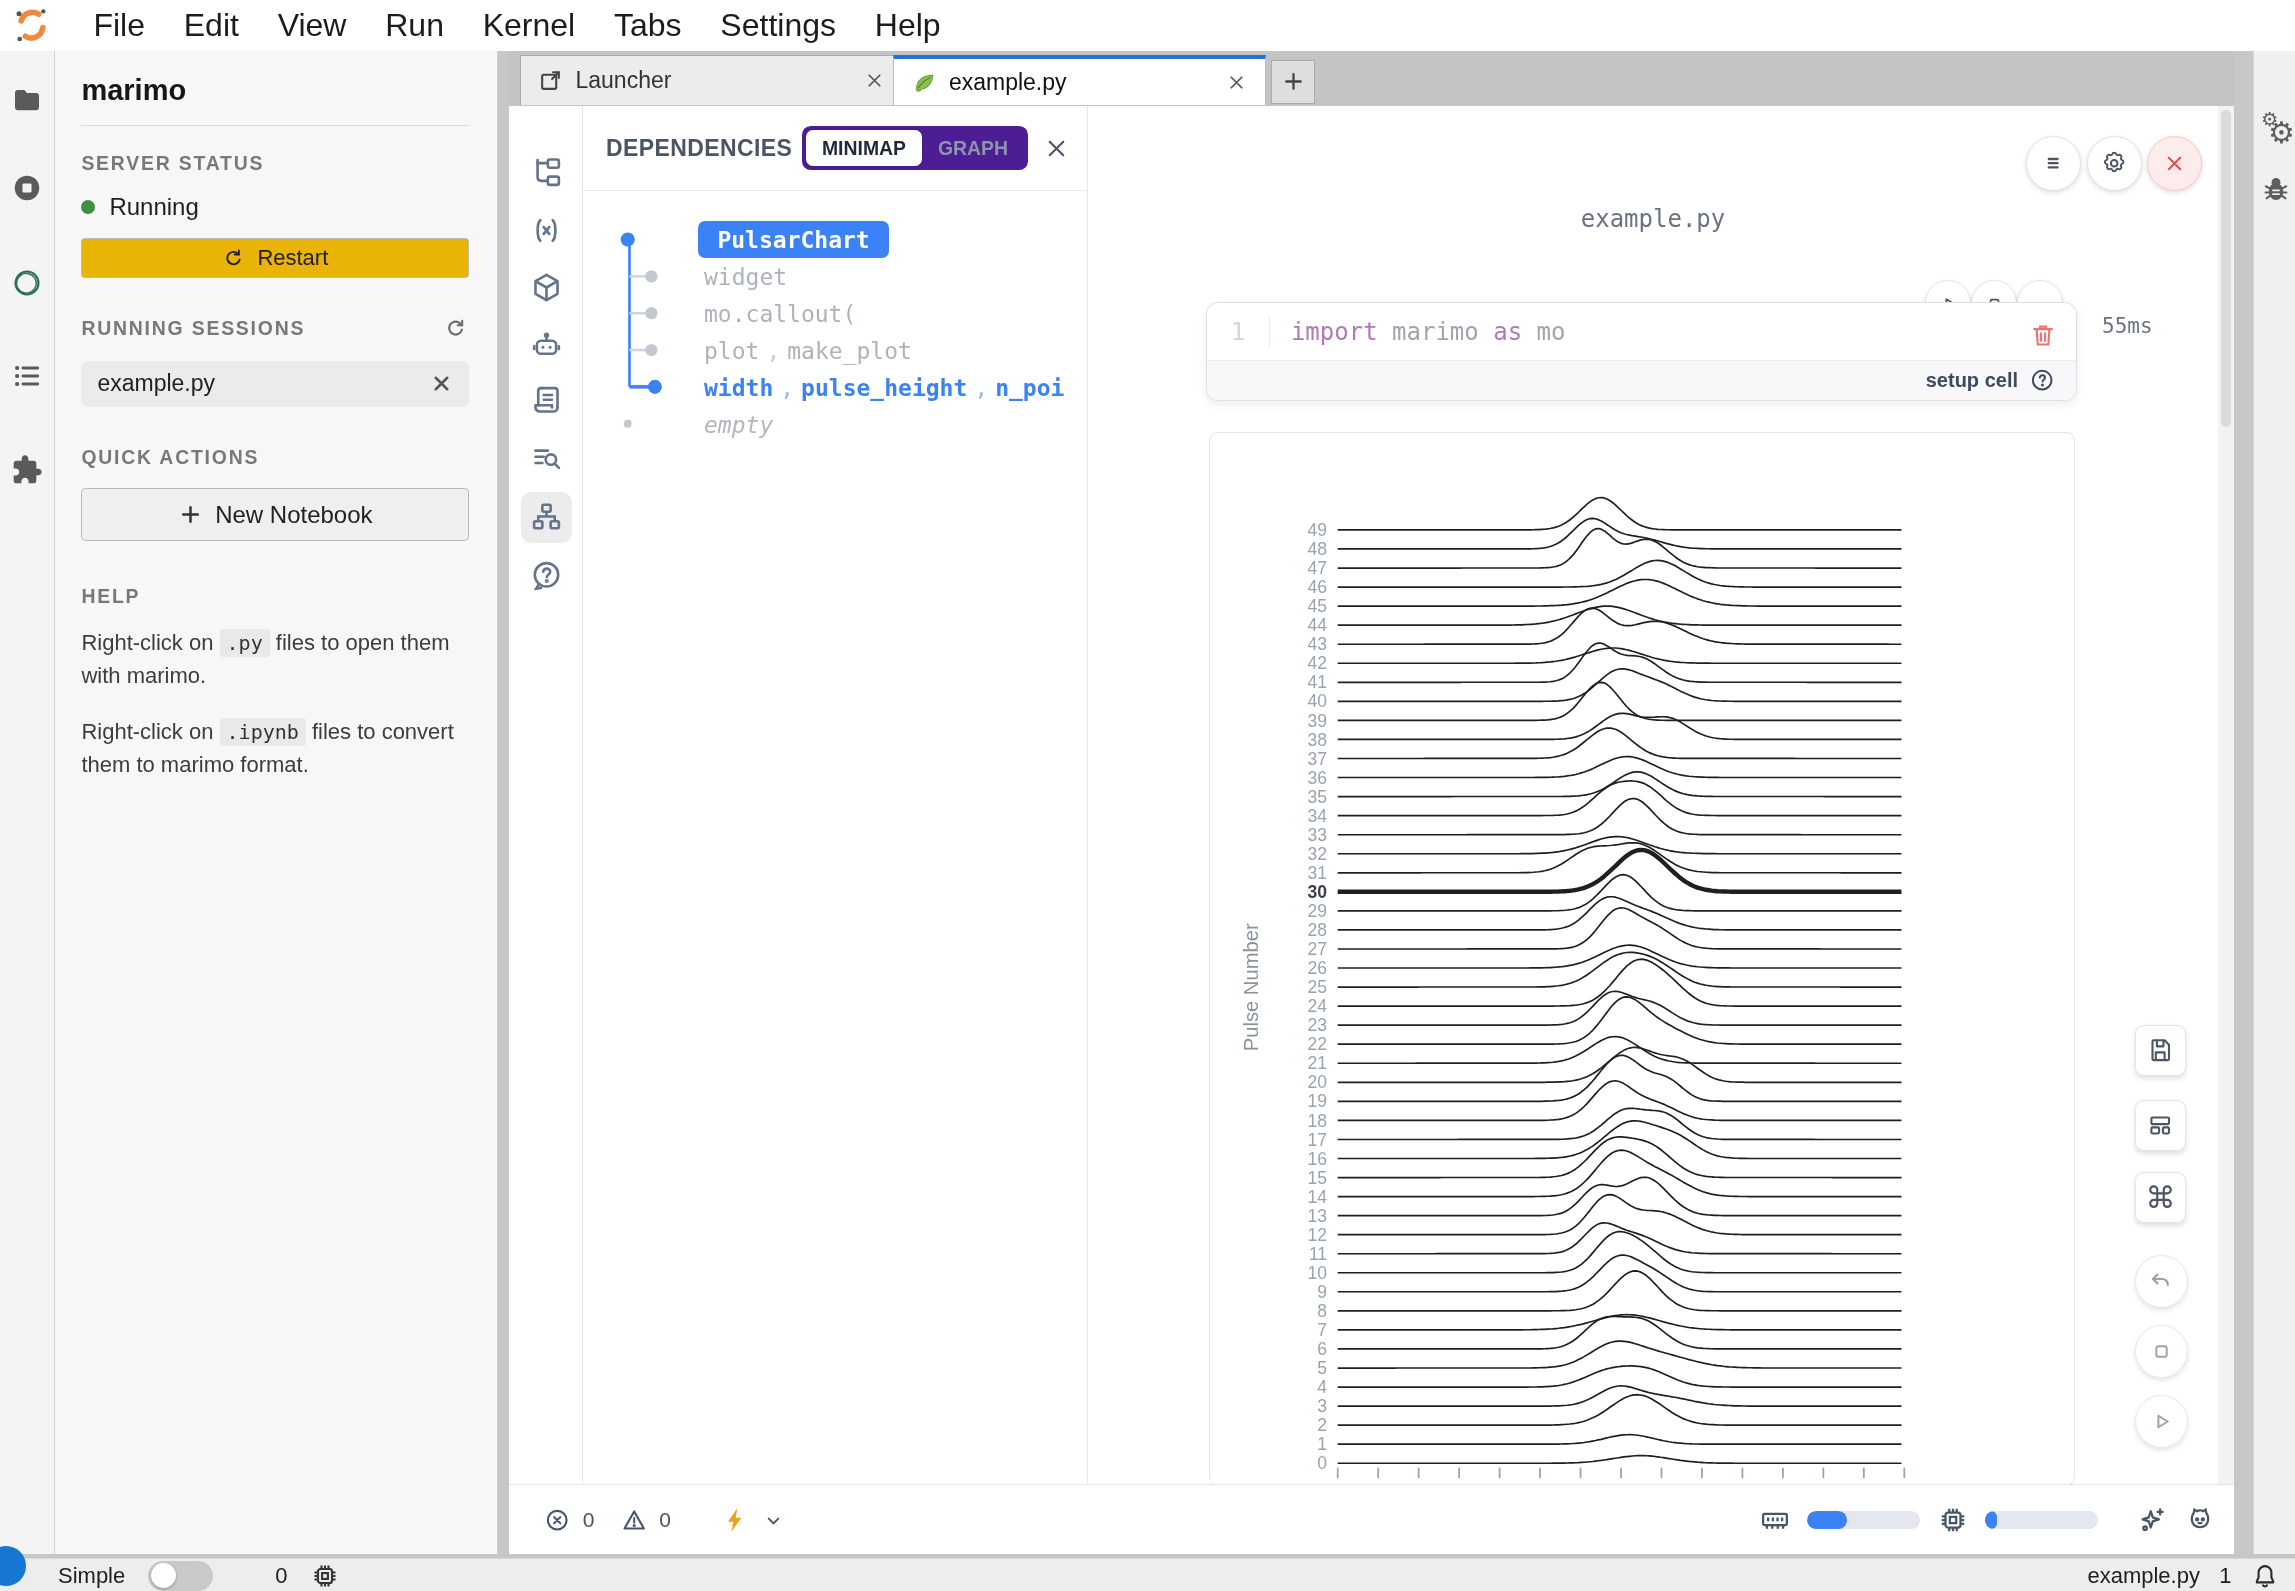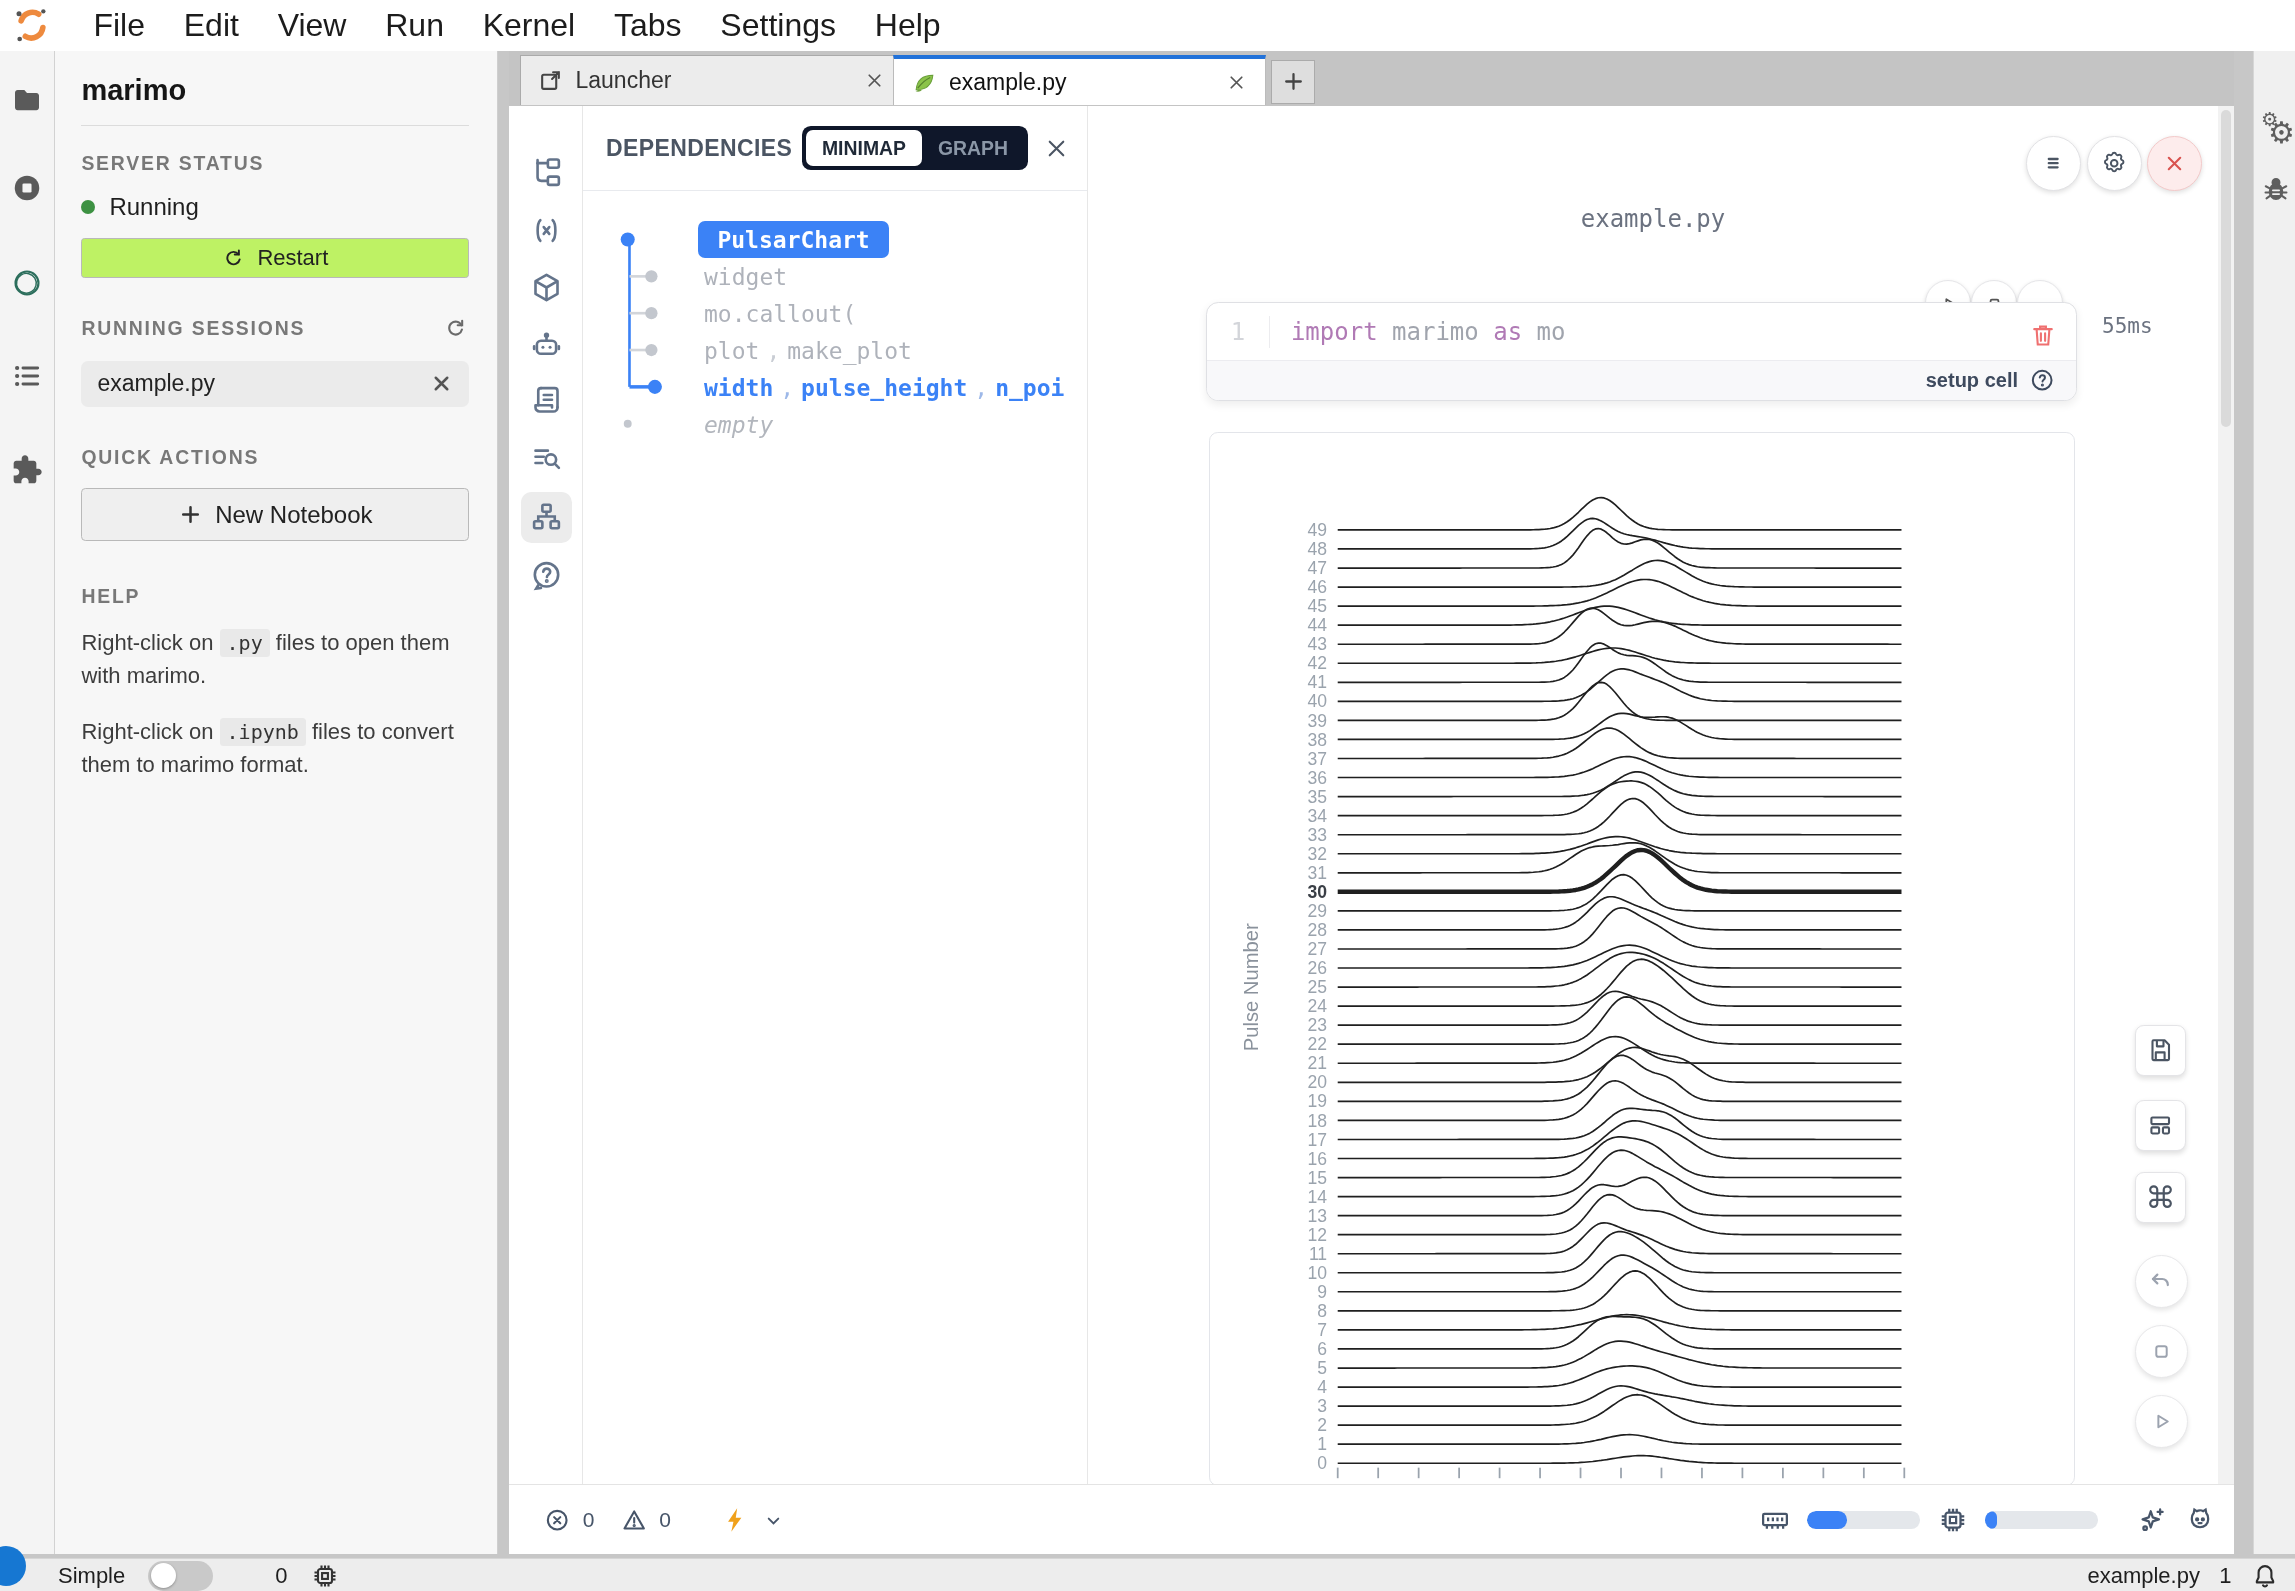--- a/index.html
+++ b/index.html
@@ -21,21 +21,21 @@
   .act-icon { position:absolute; left:11.4px; width:32px; height:32px; color:#5a5a5a; }
 
   
   .sidepanel { position:absolute; left:55px; top:0; width:443px; height:1503px; background:#f7f7f7; border-right:0.9px solid #cfcfcf; padding:23px 28px 0 26.4px; }
   .sp-title { font-size:29px; font-weight:bold; color:#161616; margin-bottom:17.6px; }
   .sp-rule { border-top:0.9px solid #dcdcdc; margin:0 0 26.4px 0; }
   .sp-label { font-size:19.4px; font-weight:bold; color:#787878; letter-spacing:1.8px; margin-bottom:17.6px; }
   .running-row { display:flex; align-items:center; gap:14px; margin-bottom:17.6px; }
   .green-dot { width:14px; height:14px; border-radius:50%; background:#3d9142; }
   .running-text { font-size:24px; color:#1e1e1e; }
-  .sp-btn { width:100%; height:40px; background:#bef264; border:0.9px solid #b9b9b9; border-radius:3.5px; display:flex; align-items:center; justify-content:center; gap:12.3px; font-size:22px; color:#222; cursor:pointer; }
+  .sp-btn { width:100%; height:40px; background:#eab308; border:0.9px solid #b9b9b9; border-radius:3.5px; display:flex; align-items:center; justify-content:center; gap:12.3px; font-size:22px; color:#222; cursor:pointer; }
   .sp-btn.big { height:53px; font-size:24px; border-radius:4.4px; background:#efefef; }
   .sessions-head { display:flex; align-items:center; justify-content:space-between; margin:35px 0 19.4px 0;gap:24px; }
   .sessions-head .sp-label { margin:0; }
   .refresh-btn { width:26.4px; height:26.4px; color:#6b6b6b; }
   .session-item { height:46px; background:#ebebeb; border-radius:7px; display:flex; align-items:center; padding:0 16px; margin-bottom:39px; }
   .session-item .name { font-size:23px; color:#222; flex:1; }
   .x-btn { width:23px; height:23px; color:#555; cursor:pointer; }
   .qa-label { margin:0 0 19.4px 0; }
   .help-sect { margin-top:44px; }
   .help-p { font-size:22px; color:#3d3d3d; line-height:1.5; margin-bottom:23px; }
@@ -55,21 +55,21 @@
 
   
   .depstrip { position:absolute; left:0; top:0; width:74px; height:100%; background:#fff; border-right:0.9px solid #e7e7e7; }
   .strip-icon { position:absolute; left:21px; width:33px; height:33px; color:#64748b; cursor:pointer; }
   .strip-active-bg { position:absolute; left:12.3px; top:386px; width:51px; height:51px; background:#ececec; border-radius:10.6px; }
 
   
   .depspanel { position:absolute; left:74px; top:0; width:505px; height:100%; background:#fff; border-right:0.9px solid #e7e7e7; }
   .deps-header { position:absolute; left:0; top:0; width:100%; height:85px; border-bottom:0.9px solid #e8eaee; display:flex; align-items:center; padding:0 17.6px 0 23px; }
   .deps-title { font-size:23px; font-weight:bold; color:#4b5563; letter-spacing:0.4px; flex:1; }
-  .seg-ctl { background:#0f172a; border-radius:8.8px; padding:4.4px; display:flex; align-items:center; margin-right:16px; }
+  .seg-ctl { background:#4c1d95; border-radius:8.8px; padding:4.4px; display:flex; align-items:center; margin-right:16px; }
   .seg-opt { font-size:19.4px; font-weight:bold; padding:6.2px 16px; border-radius:7px; color:#8b97a7; cursor:pointer; }
   .seg-opt.sel { background:#fff; color:#1f2937; box-shadow:0 0.9px 2.6px rgba(0,0,0,.12); }
   .deps-close { width:25px; height:25px; color:#4b5563; cursor:pointer; }
   .dep-tree { position:absolute; left:0; top:85px; width:100%; bottom:0; overflow:hidden; }
   .dep-row { position:absolute; left:121px; height:39px; display:flex; align-items:center; font-family:"DejaVu Sans Mono", monospace; font-size:23px; white-space:nowrap; }
   .dep-row .seg { color:#aeb2ba; }
   .dep-row.accent .seg { color:#3b82f6; font-weight:bold; }
   .dep-row .comma { color:#c9cdd4; margin:0 7px; }
   .dep-row.accent .comma { color:#9db8e8; font-weight:normal; }
   .dep-row.empty .seg { font-style:italic; color:#b2b6bd; }

